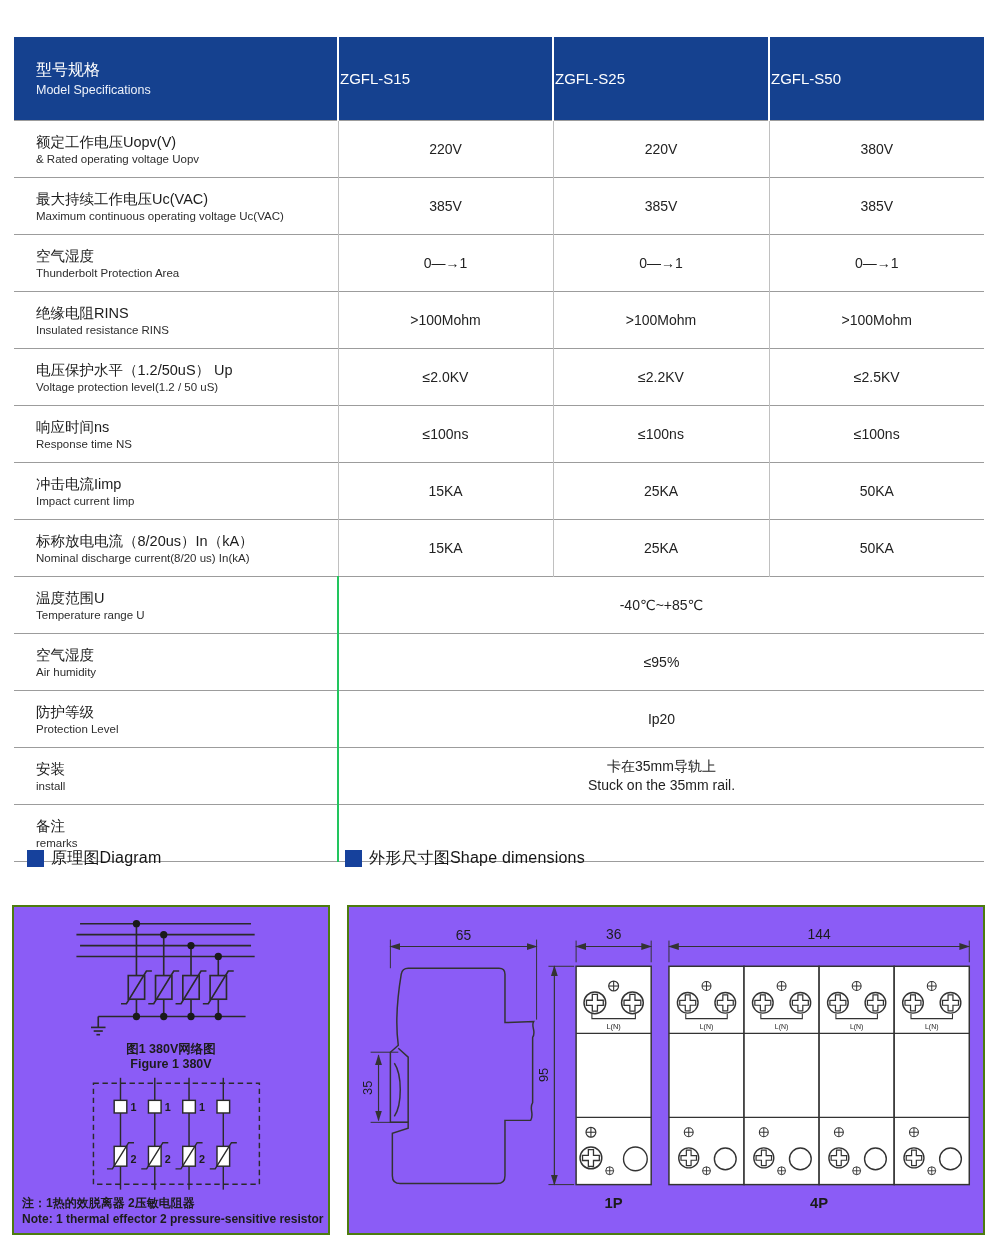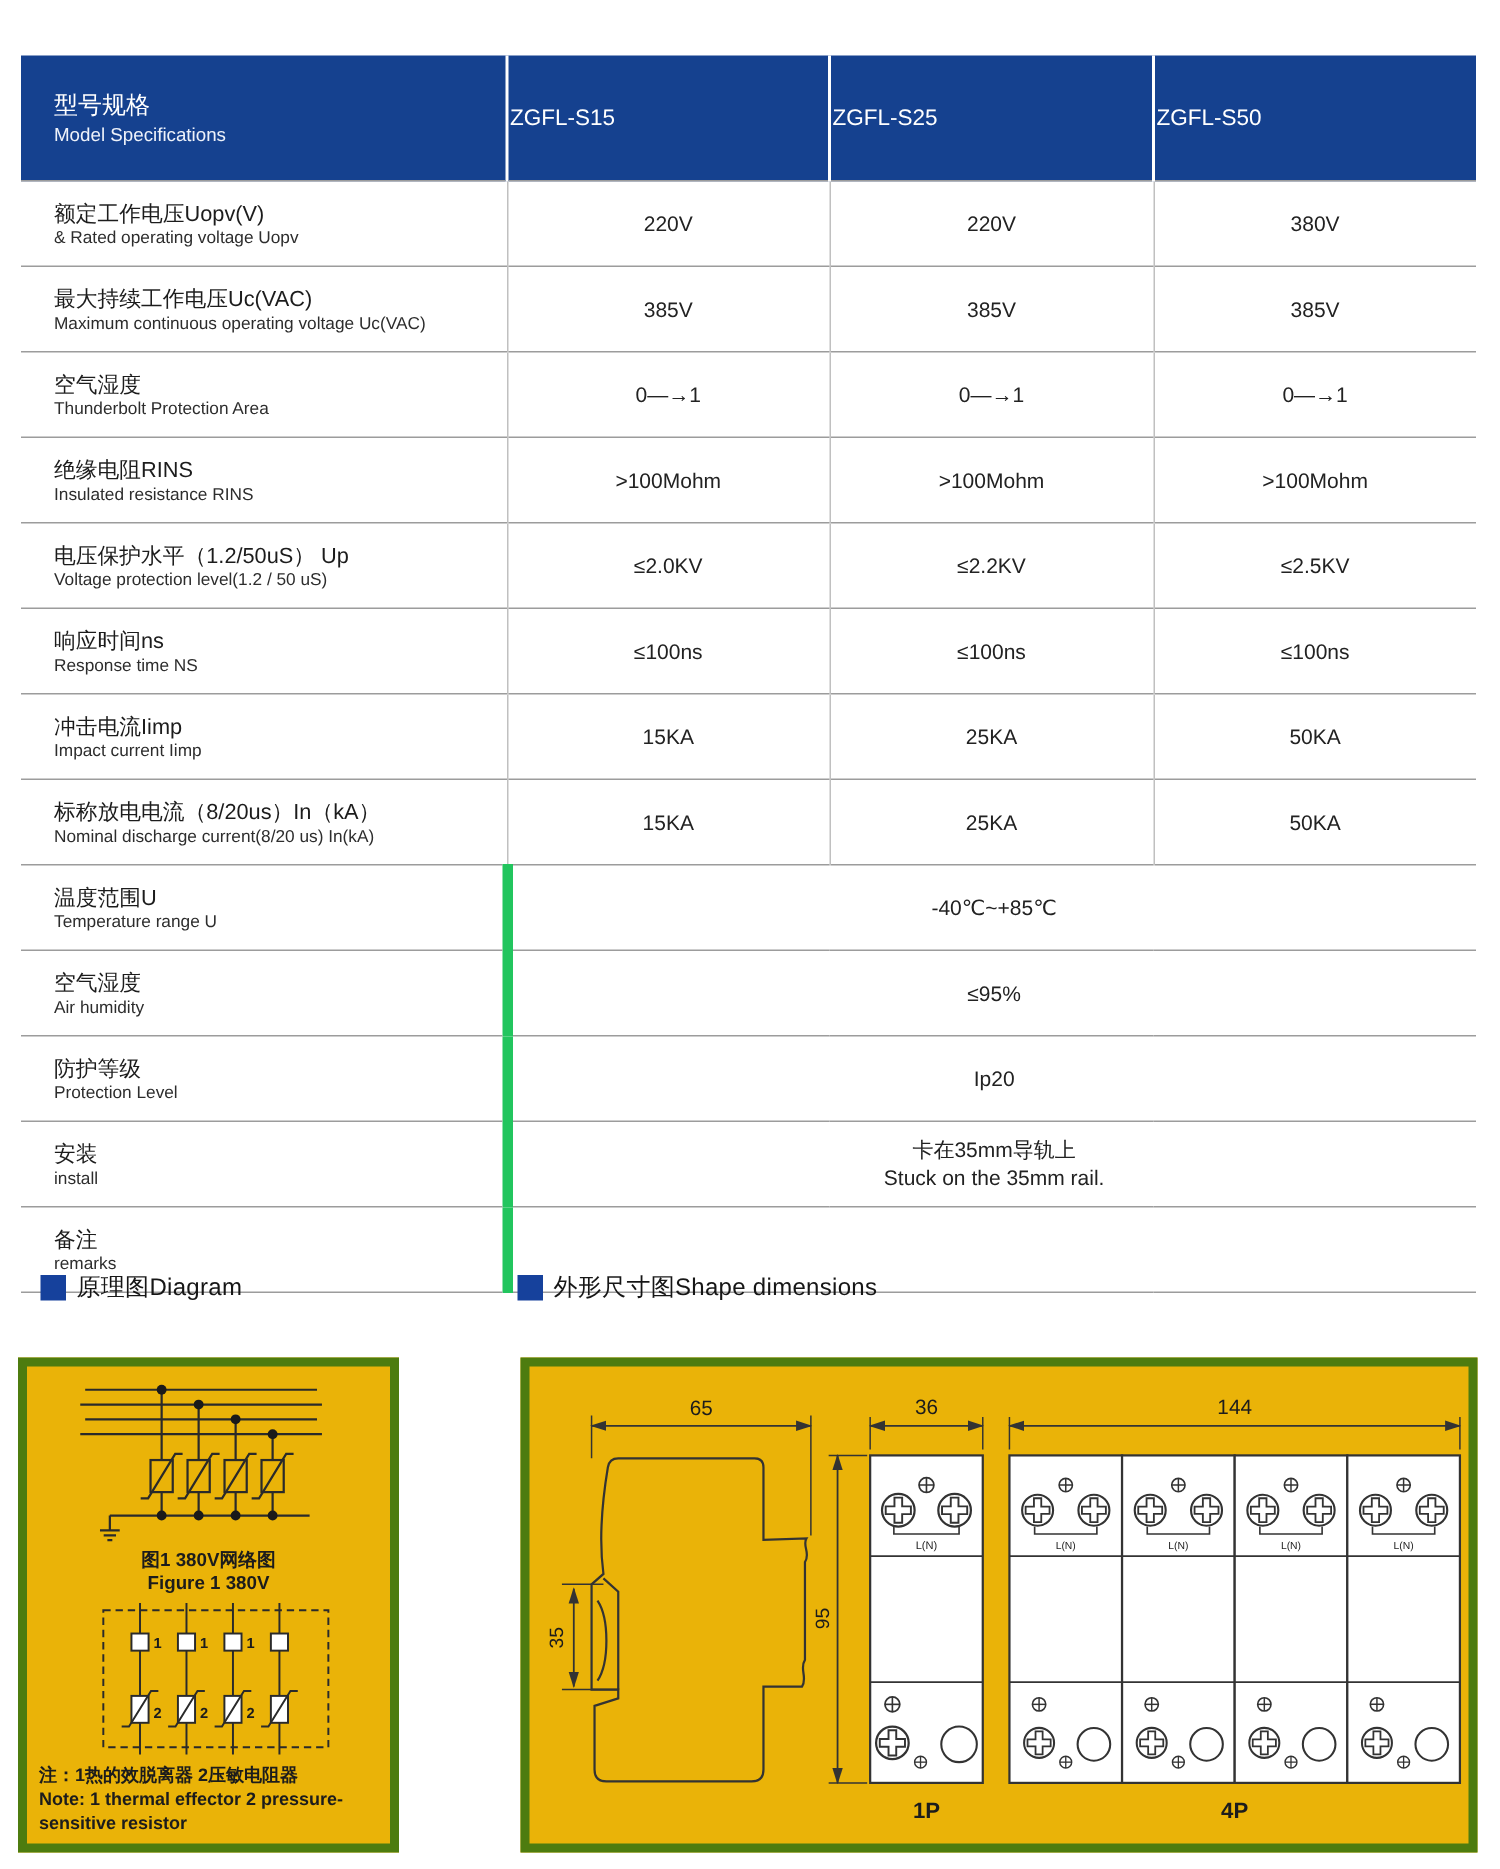--- a/index.html
+++ b/index.html
@@ -19,26 +19,26 @@
   th.lbh .zh{font-size:16px;color:#fff;font-family:Liberation Serif, serif;}
   th.lbh .en{font-size:12.5px;color:#eef2fa;margin-top:2px;}
   th.colh{font-size:15px;border-left:2px solid #fff;text-align:left;}
   table.spec tbody td{height:54px;border-top:1px solid #9c9c9c;vertical-align:middle;background:#fff;}
   table.spec tbody tr:last-child td{border-bottom:1px solid #9c9c9c;}
   td.lb{padding-left:22px;margin-top:39px;}
   td.lb .zh{font-size:14.5px;color:#1c1c1c;white-space:nowrap;}
   td.lb .en{font-size:11.5px;color:#2d2d2d;margin-top:1px;white-space:nowrap;}
   td.v{text-align:center;font-size:14px;color:#222;border-left:1px solid #c0c0c0;}
   tr.g td{background:#f0f0ef;}
-  td.sp{border-left:7px solid #22c55e;}
+  td.sp{border-left:2px solid #22c55e;}
   td.sp div{line-height:19px;}
 
   
-  .box{position:absolute;border:6px solid #4d7c0f;background:#eab308;box-sizing:border-box;}
-  .left-box{top:905px;left:12px;width:254px;height:330px;display:flex;flex-direction:column;align-items:center;padding-top:4px;}
+  .box{position:absolute;border:2px solid #4d7c0f;background:#8b5cf6;box-sizing:border-box;}
+  .left-box{top:905px;left:12px;width:318px;height:330px;display:flex;flex-direction:column;align-items:center;padding-top:4px;}
   .right-box{top:905px;left:347px;width:638px;height:330px;}
   .figcap{text-align:center;font-weight:bold;font-size:12.5px;color:#1c1c1c;line-height:15px;}
   .notewrap{margin-top:auto;align-self:flex-start;padding:0 0 6px 8px;font-weight:bold;font-size:12px;color:#1c1c1c;line-height:16px;}
   svg text{font-family:"Liberation Sans","DejaVu Sans",sans-serif;}
 </style>
 </head>
 <body>
 
 <div class="page">
 

